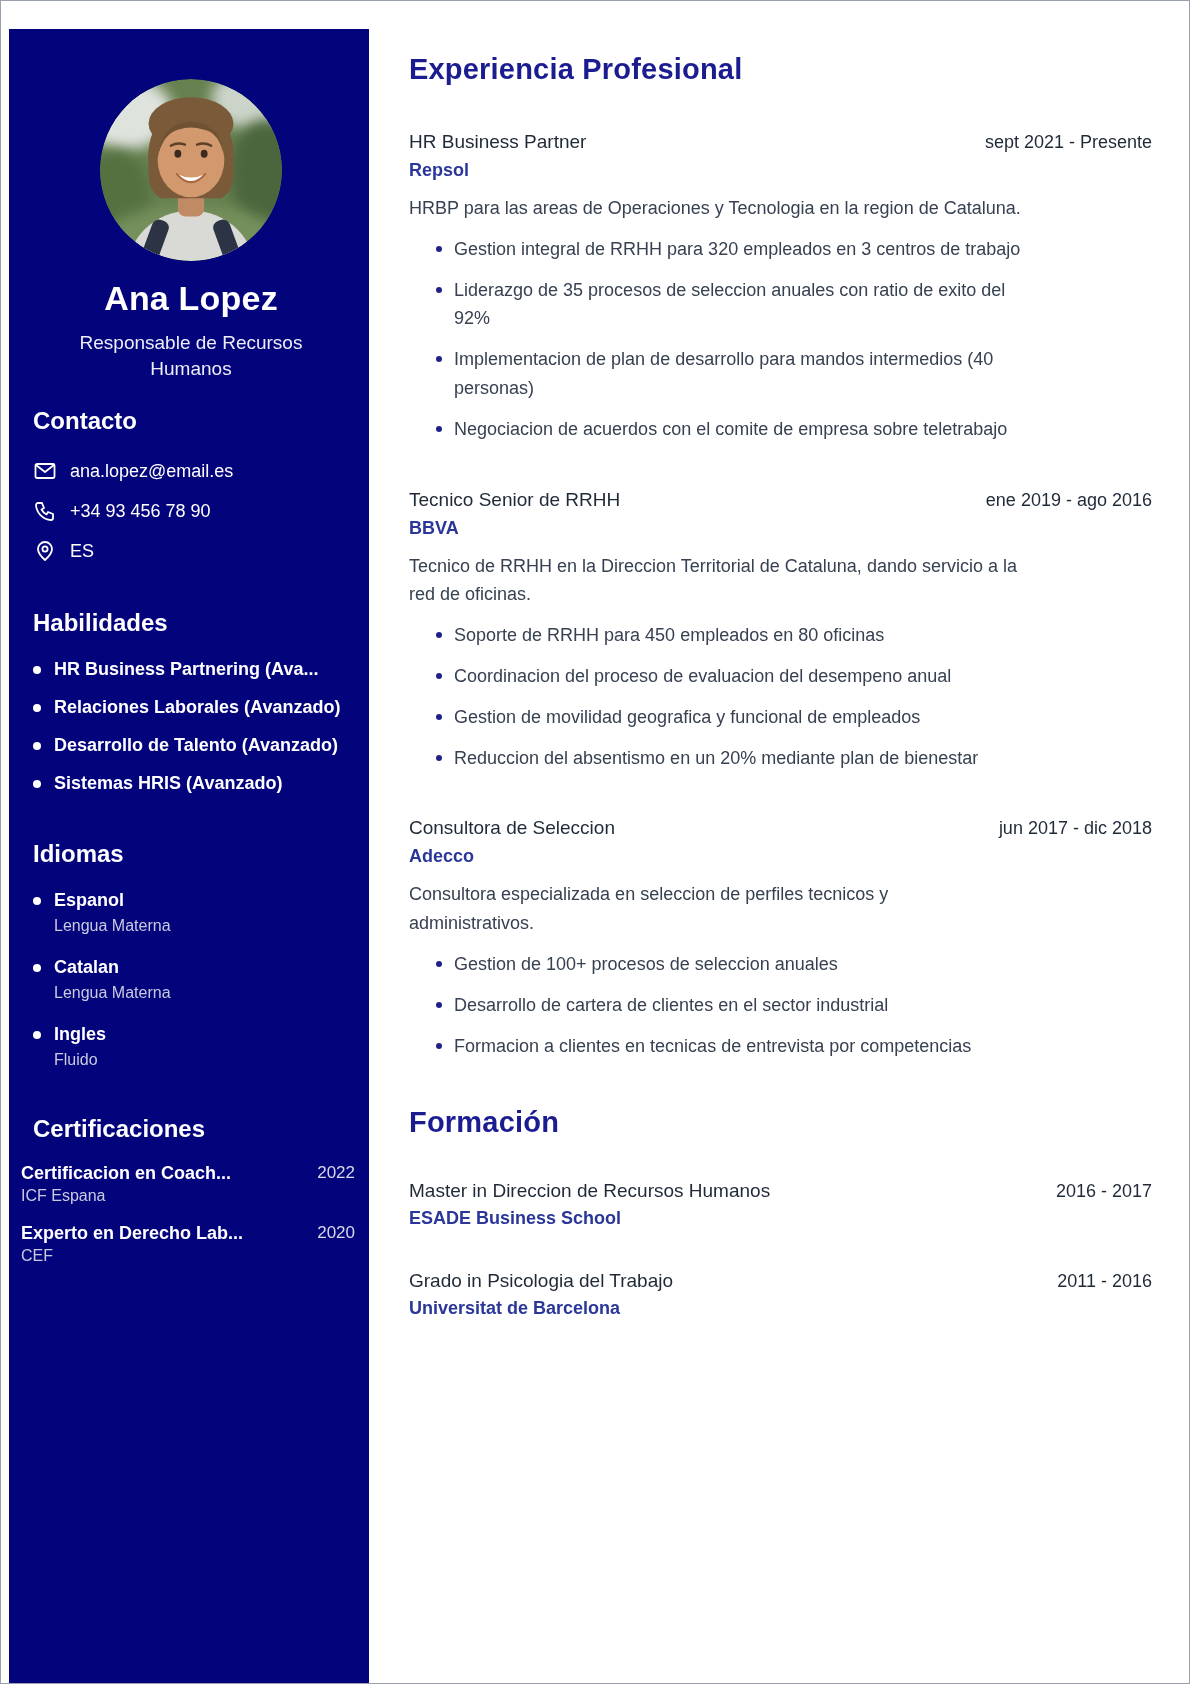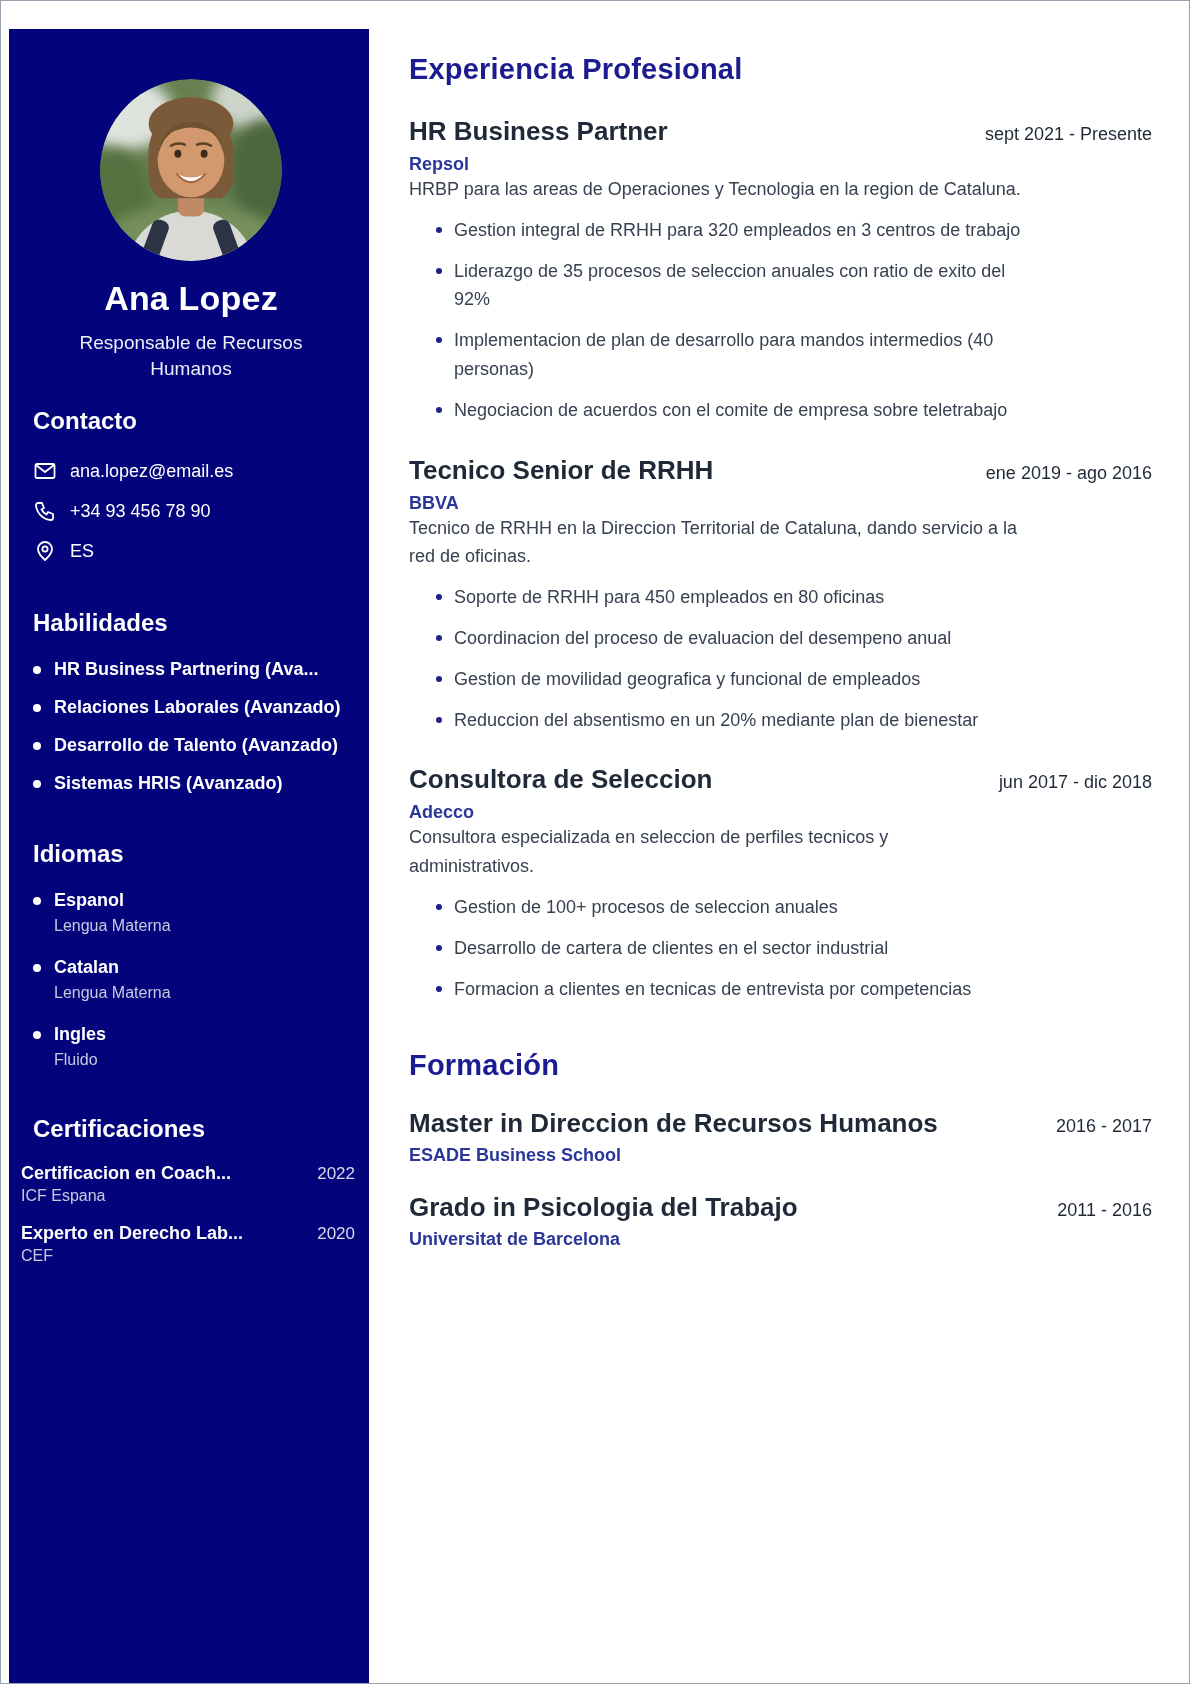--- a/index.html
+++ b/index.html
@@ -37,34 +37,34 @@
   .cicon svg{width:24px;height:24px;stroke:#ffffff;fill:none;stroke-width:1.8;stroke-linecap:round;stroke-linejoin:round;}
   .slist{list-style:none;margin-top:22px;}
   .slist li{display:flex;align-items:flex-start;gap:13px;margin-top:17px;font-size:18px;font-weight:700;}
   .dot{flex:0 0 8px;width:8px;height:8px;border-radius:50%;background:#ffffff;margin-top:7px;}
   .lang{margin-top:22px;}
   .lang:first-of-type{margin-top:22px;}
   .lrow{display:flex;align-items:flex-start;gap:13px;font-size:18px;font-weight:700;}
   .llevel{font-size:16px;color:var(--muted-light);margin:6px 0 0 21px;}
   .certs{margin-top:20px;margin-left:-12px;margin-right:-6px;}
   .cert{margin-top:18px;}
-  .crow{display:flex;justify-content:space-between;align-items:center;gap:10px;}
+  .crow{display:flex;justify-content:space-between;align-items:flex-start;gap:10px;}
   .cname{font-size:18px;font-weight:700;white-space:nowrap;}
   .cyear{font-size:17px;color:#d8dae8;}
   .cissuer{font-size:16px;color:var(--muted-light);margin-top:3px;}
   
   .content{position:absolute;left:408px;top:0;right:37px;padding-top:52px;color:var(--body-text);}
   .msec{font-size:29px;font-weight:700;color:var(--heading-blue);letter-spacing:.2px;}
   .msec.second{margin-top:46px;}
   .job{margin-top:30px;}
   .jhead{display:flex;justify-content:space-between;align-items:baseline;gap:16px;}
-  .jtitle{font-size:26px;font-weight:700;color:var(--title-dark);}
+  .jtitle{font-size:19px;font-weight:400;color:var(--title-dark);margin-top:15px;}
   .jdate{font-size:18px;color:var(--title-dark);white-space:nowrap;}
   .company{font-size:18px;font-weight:600;color:var(--company-blue);margin-top:7px;}
-  .summary{font-size:18px;line-height:1.6;margin-top:0;white-space:pre-line;}
+  .summary{font-size:18px;line-height:1.6;margin-top:13px;white-space:pre-line;}
   .jbullets{list-style:none;margin-top:6px;}
   .jbullets li{display:flex;align-items:flex-start;gap:12px;margin-top:12px;padding-left:27px;font-size:18px;line-height:1.6;}
   .bdot{flex:0 0 6px;width:6px;height:6px;border-radius:50%;background:var(--bullet-dot);margin-top:11px;}
   .jbullets .btext{white-space:pre-line;}
   .edu{margin-top:26px;}
   .edu .company{margin-top:6px;}
 </style>
 </head>
 <body>
 

